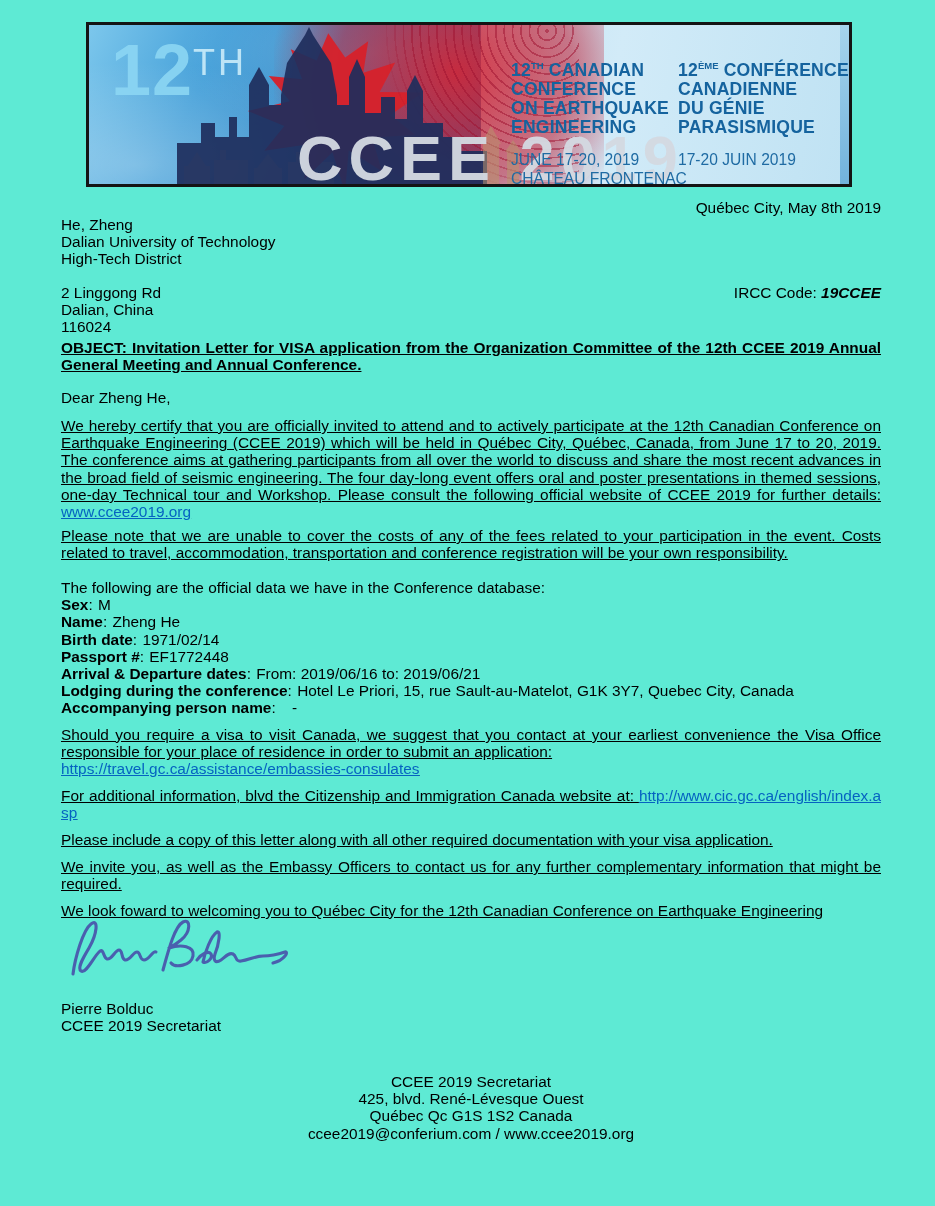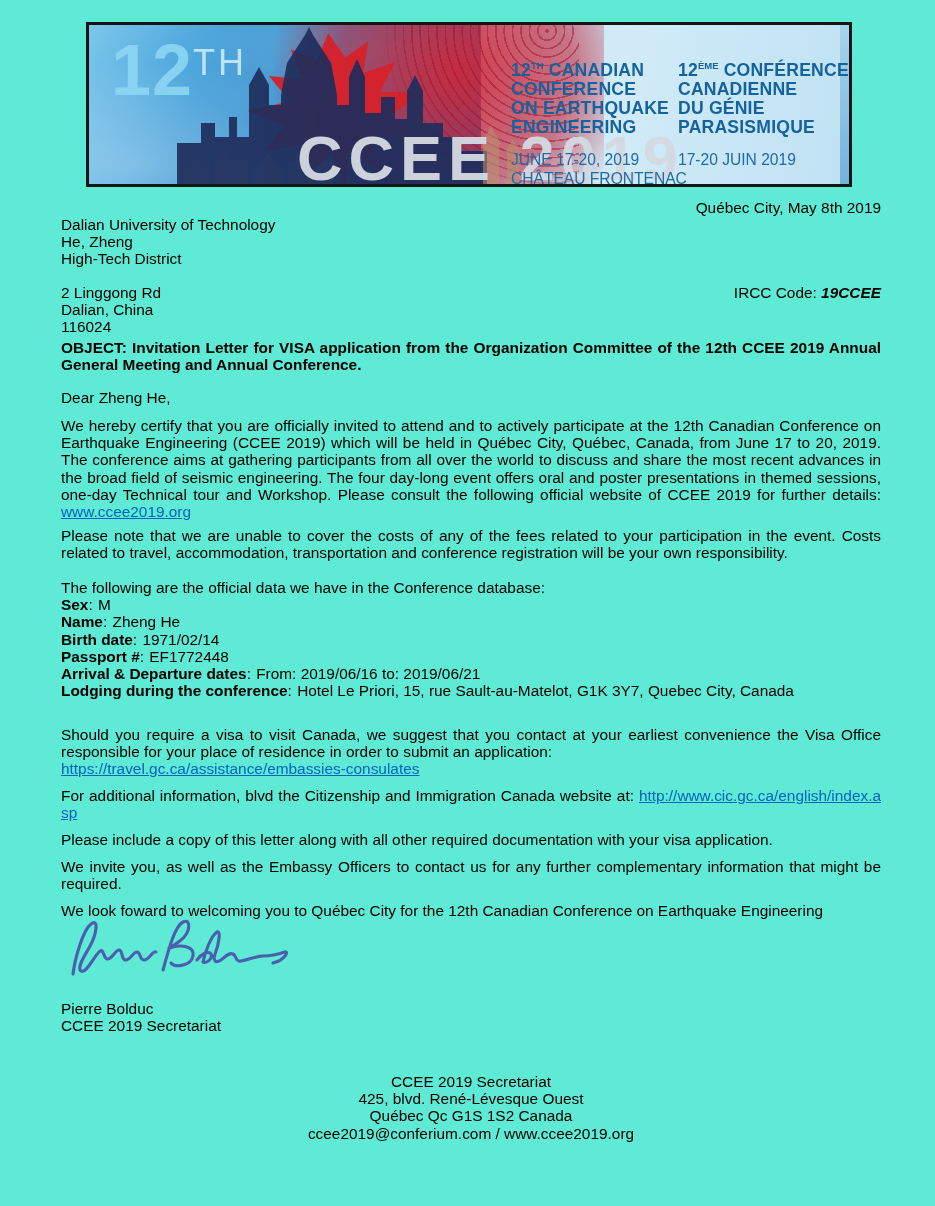--- a/index.html
+++ b/index.html
@@ -37,21 +37,21 @@
   .b-col-en{left:422px;}
   .b-col-fr{left:589px;}
   .b-col .t{font-weight:700;font-size:17.6px;line-height:19px;letter-spacing:.2px;white-space:nowrap;}
   .b-col .t sup{font-size:9.5px;vertical-align:7px;letter-spacing:0;}
   .b-col .d{font-size:15.6px;line-height:19px;font-weight:400;color:#1f6ba3;margin-top:13px;white-space:nowrap;
             font-stretch:condensed;}
 
   
   .content{position:absolute;left:61px;top:0;width:820px;height:1206px;}
   .sec{position:absolute;left:0;right:0;}
-  .jp{text-align:justify;}
+  .jp{text-align:justify;text-decoration:underline;}
   .bold{font-weight:700;}
   .link{color:#0563c1;text-decoration:underline;cursor:pointer;}
   .date-line{top:199px;text-align:right;}
   .recipient{top:216px;}
   .address{top:284px;}
   .ircc{position:absolute;right:0;top:0;}
   .ircc-code{font-weight:700;font-style:italic;}
   .object{top:339px;font-weight:700;}
   .salutation{top:389px;}
   .para1{top:417px;}
@@ -134,22 +134,22 @@
       <div class="t">PARASISMIQUE</div>
       <div class="d">17-20 JUIN 2019</div>
     </div>
   </div>
 
   <div class="content">
 
     <div class="sec date-line">Québec City, May 8th 2019</div>
 
     <div class="sec recipient">
+      <div>He, Zheng</div>
       <div>Dalian University of Technology</div>
-      <div>He, Zheng</div>
       <div>High-Tech District</div>
     </div>
 
     <div class="sec address">
       <div>2 Linggong Rd</div>
       <div>Dalian, China</div>
       <div>116024</div>
       <div class="ircc"><span>IRCC Code: </span><span class="ircc-code">19CCEE</span></div>
     </div>
 
@@ -165,20 +165,21 @@
     <div class="sec para2 jp">Please note that we are unable to cover the costs of any of the fees related to your participation in the event. Costs related to travel, accommodation, transportation and conference registration will be your own responsibility.</div>
 
     <div class="sec dbblock">
       <div>The following are the official data we have in the Conference database:</div>
       <div class="frow"><span class="bold">Sex</span><span class="sep">: </span><span>M</span></div>
       <div class="frow"><span class="bold">Name</span><span class="sep">: </span><span>Zheng He</span></div>
       <div class="frow"><span class="bold">Birth date</span><span class="sep">: </span><span>1971/02/14</span></div>
       <div class="frow"><span class="bold">Passport #</span><span class="sep">: </span><span>EF1772448</span></div>
       <div class="frow"><span class="bold">Arrival &amp; Departure dates</span><span class="sep">: </span><span>From: 2019/06/16 to: 2019/06/21</span></div>
       <div class="frow"><span class="bold">Lodging during the conference</span><span class="sep">: </span><span>Hotel Le Priori, 15, rue Sault-au-Matelot, G1K 3Y7, Quebec City, Canada</span></div>
+      <div class="frow"><span class="bold">Accompanying person name</span><span class="sep">: </span><span class="dash">-</span></div>
     </div>
 
     <div class="sec visa jp">
       <span>Should you require a visa to visit Canada, we suggest that you contact at your earliest convenience the Visa Office responsible for your place of residence in order to submit an application:</span><br>
       <a class="link">https://travel.gc.ca/assistance/embassies-consulates</a>
     </div>
 
     <div class="sec additional jp">
       <span>For additional information, blvd the Citizenship and Immigration Canada website at: </span><a class="link cic-link">http://www.cic.gc.ca/english/index.asp</a>
     </div>

